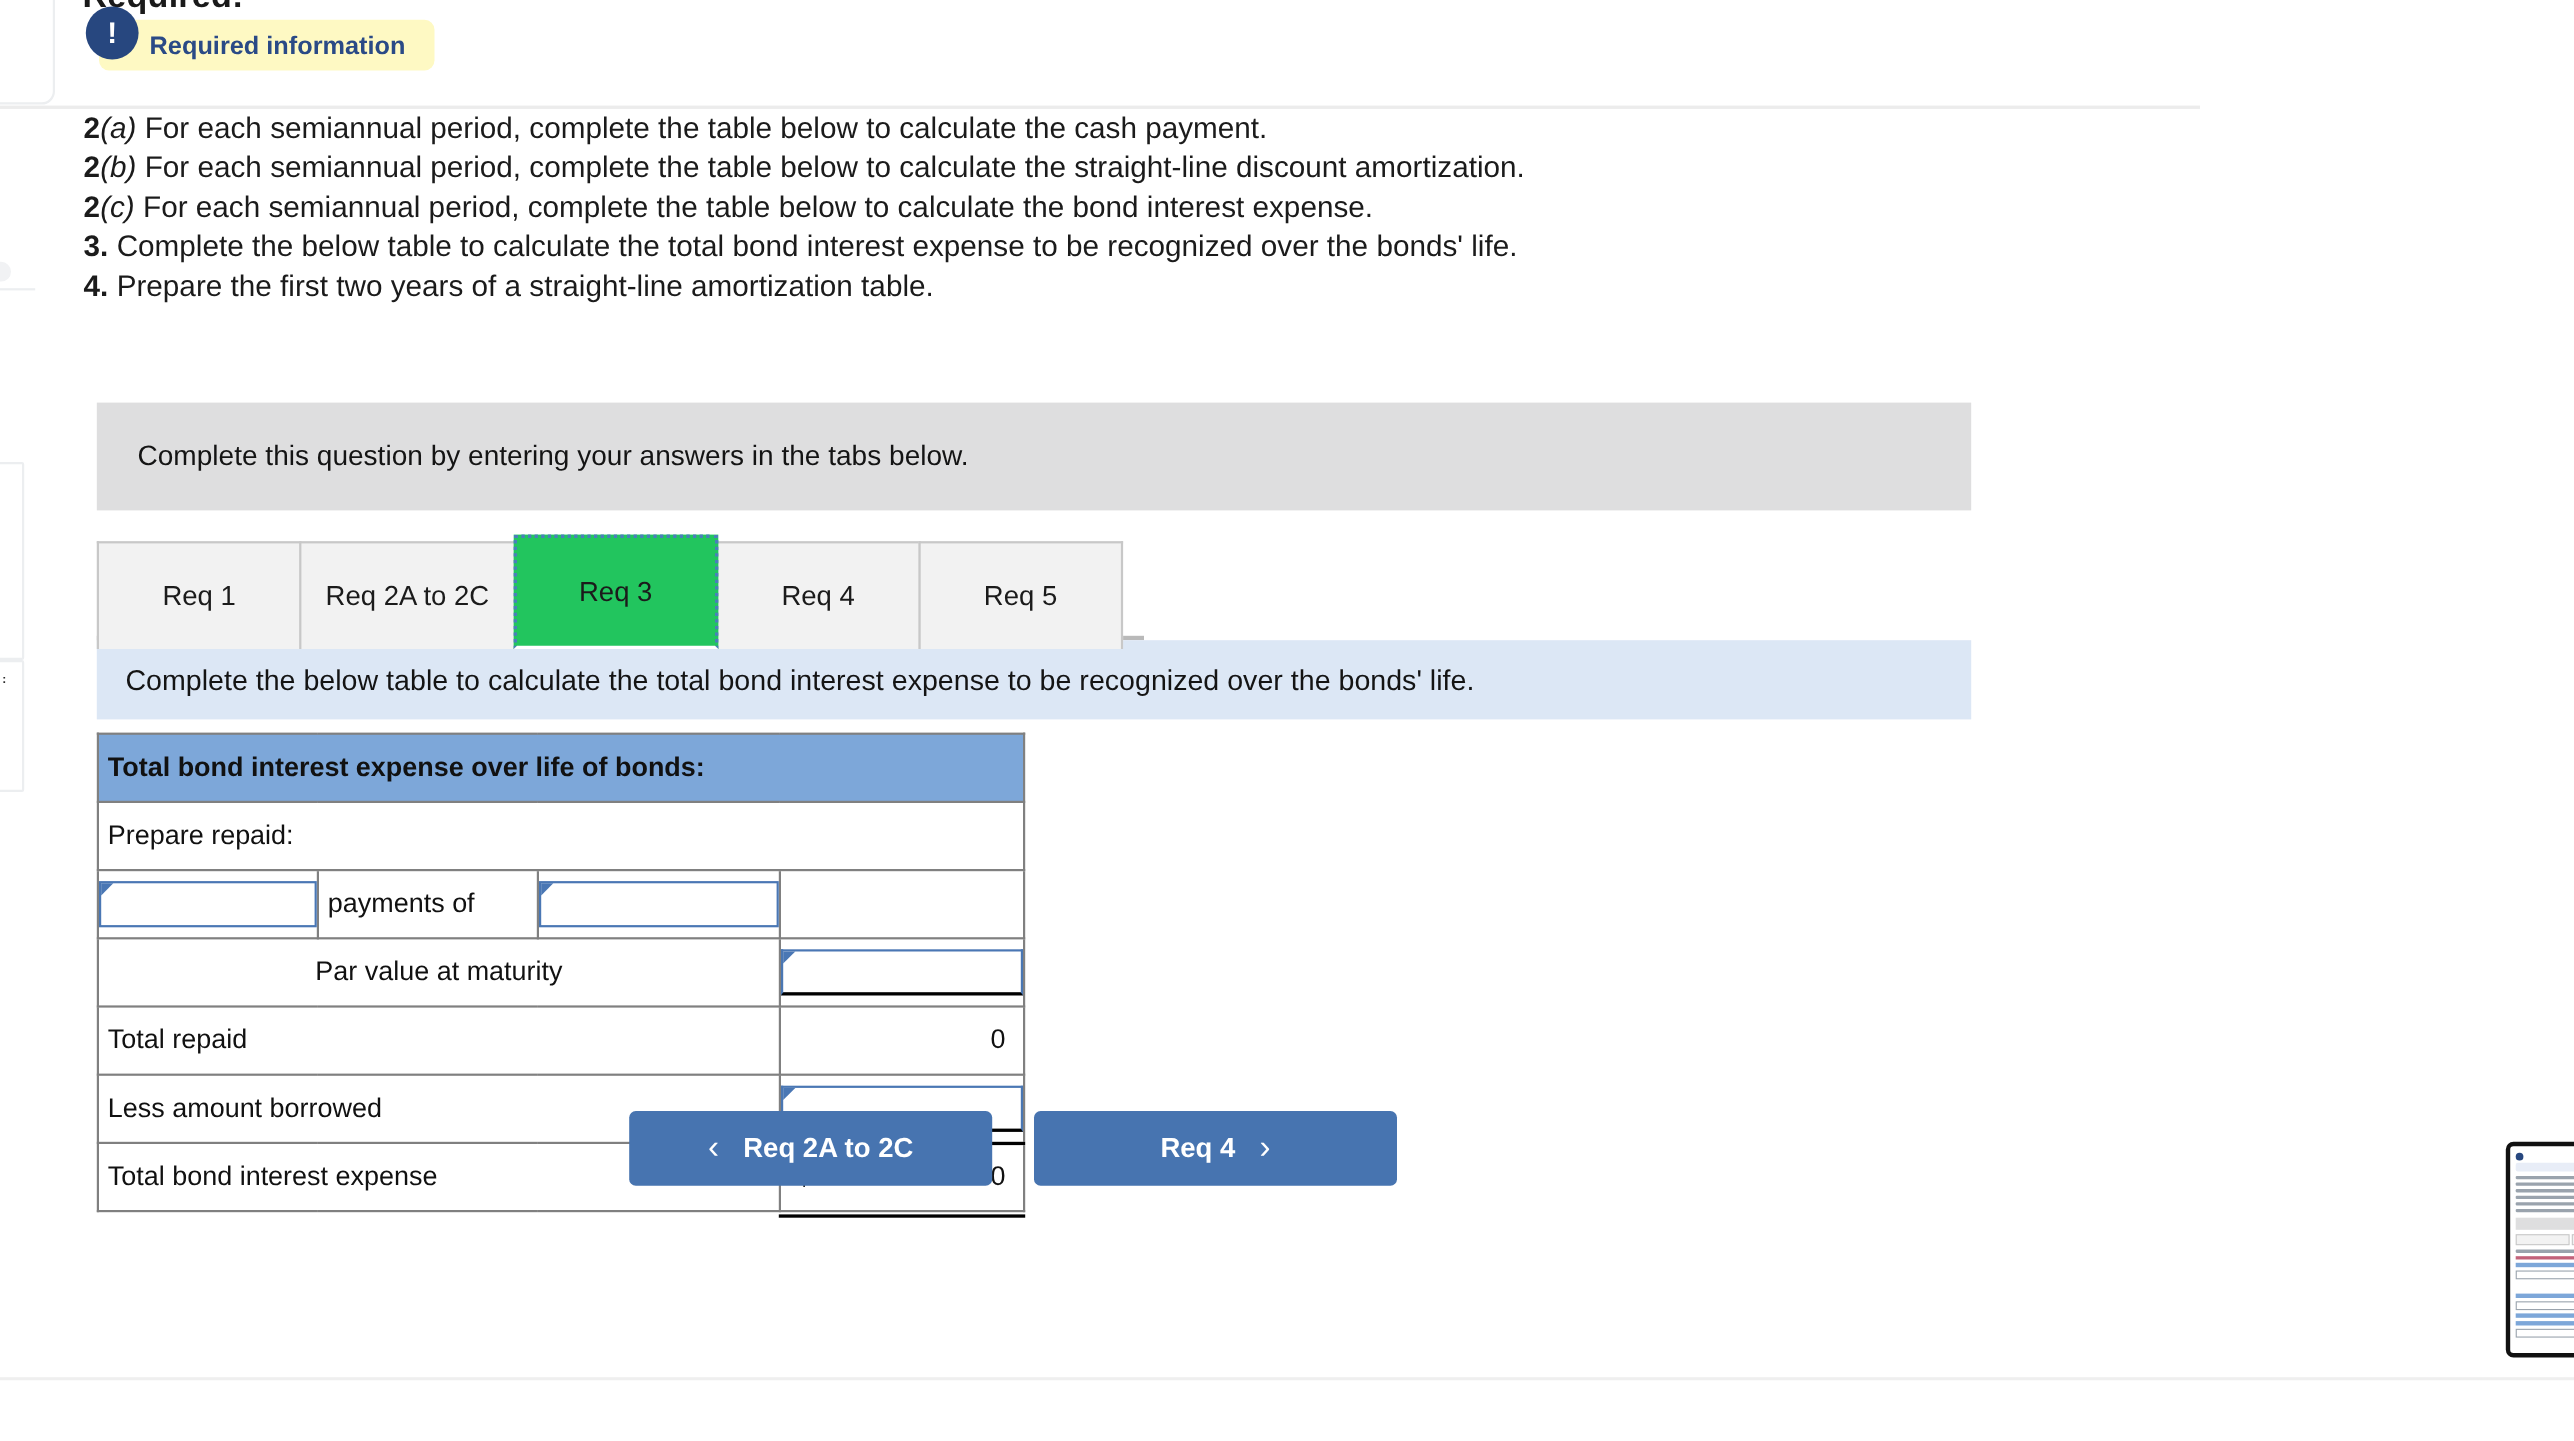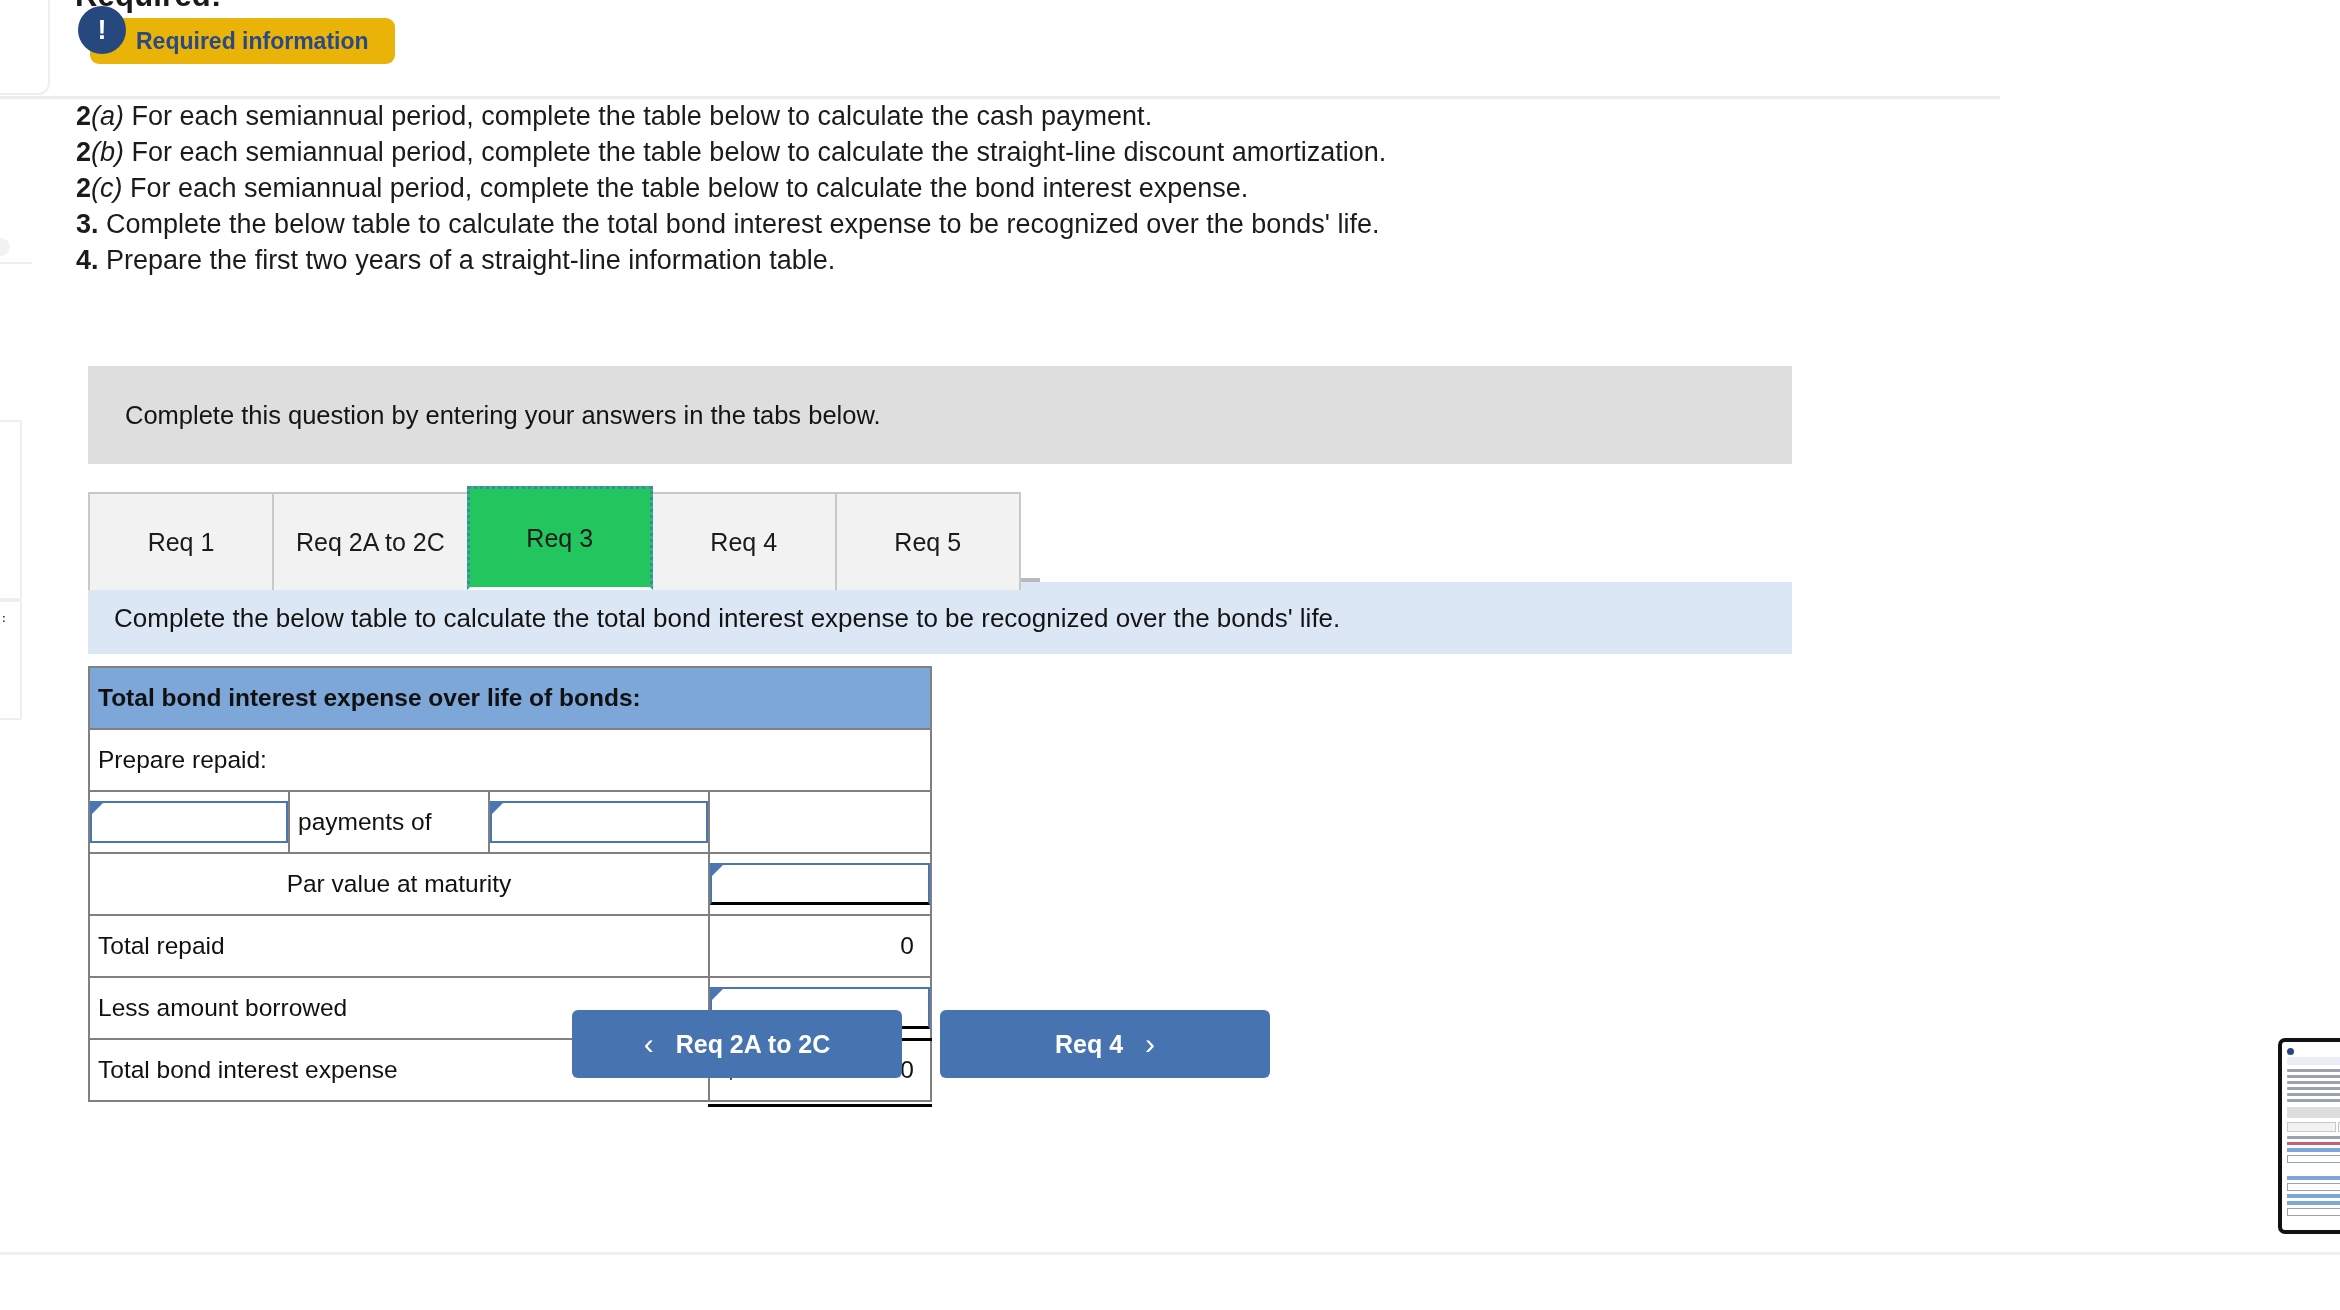--- a/index.html
+++ b/index.html
@@ -60,21 +60,21 @@
   
   .req-badge-wrap {
     position: absolute;
     left: 78px; top: 18px;
     height: 46px;
   }
   .req-pill {
     position: absolute;
     left: 12px; top: 0;
     height: 46px;
-    background: #eab308;
+    background: #fef9c3;
     border-radius: 9px;
     display: flex; align-items: center;
     padding: 0 26px 0 46px;
   }
   .req-pill-label {
     font-size: 23px;
     font-weight: bold;
     color: #2a4a86;
     white-space: nowrap;
   }
@@ -369,21 +369,21 @@
     <div class="req-line">
       <b>2</b><i>(b)</i><span> For each semiannual period, complete the table below to calculate the straight-line discount amortization.</span>
     </div>
     <div class="req-line">
       <b>2</b><i>(c)</i><span> For each semiannual period, complete the table below to calculate the bond interest expense.</span>
     </div>
     <div class="req-line">
       <b>3.</b><span> Complete the below table to calculate the total bond interest expense to be recognized over the bonds' life.</span>
     </div>
     <div class="req-line">
-      <b>4.</b><span> Prepare the first two years of a straight-line information table.</span>
+      <b>4.</b><span> Prepare the first two years of a straight-line amortization table.</span>
     </div>
   </div>
 
   <div class="gray-banner">
     <div class="gray-banner-text">Complete this question by entering your answers in the tabs below.</div>
   </div>
 
   <div class="tab-underline"></div>
   <div class="tabstrip">
     <div class="tab">

